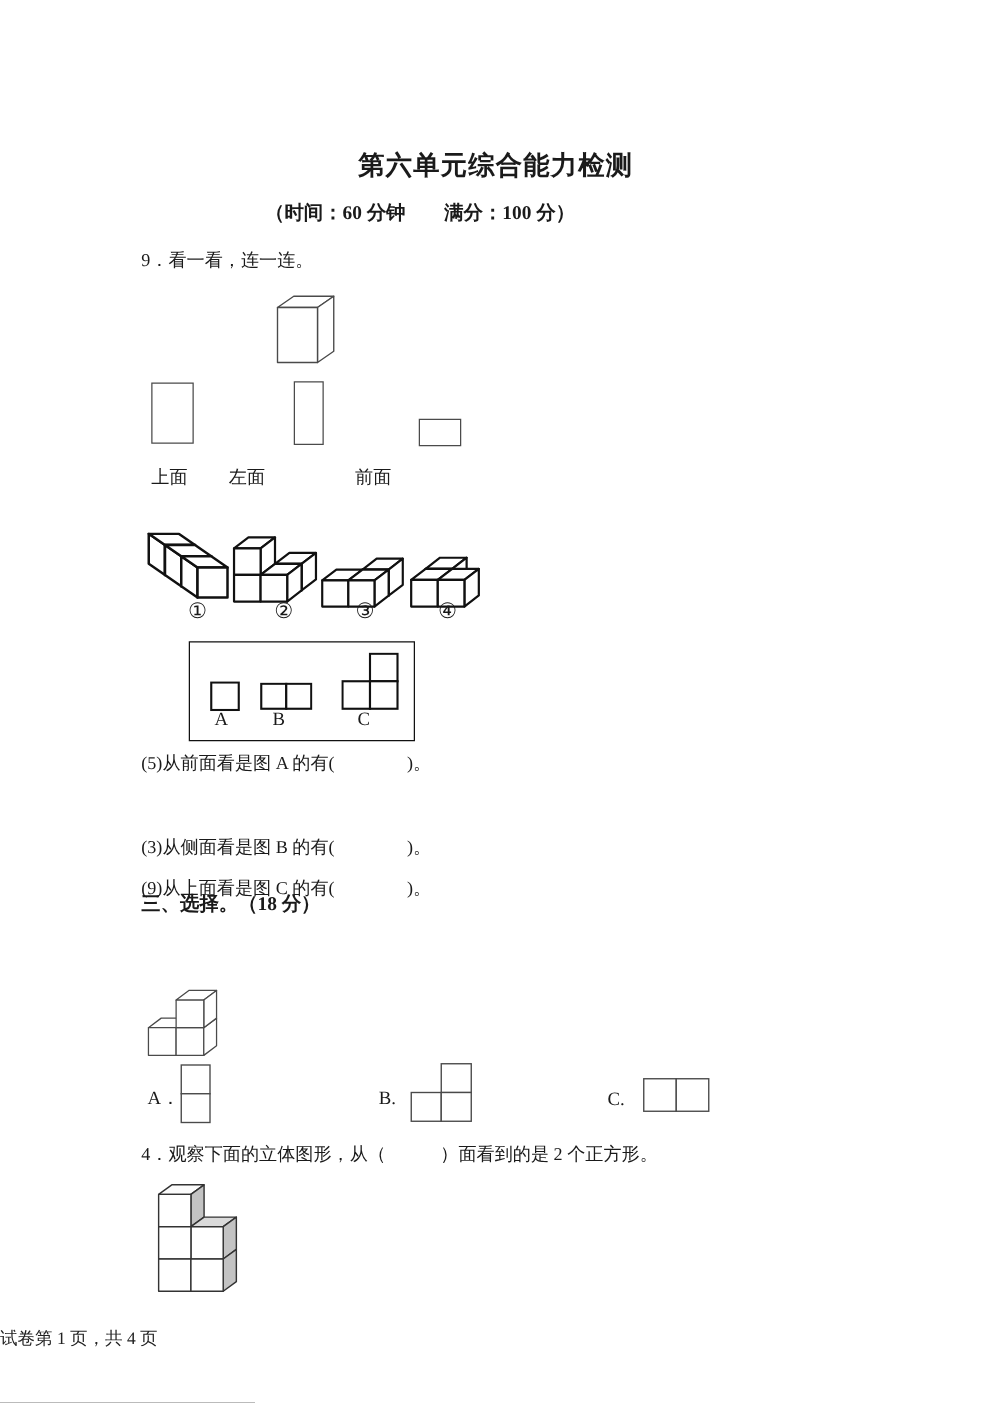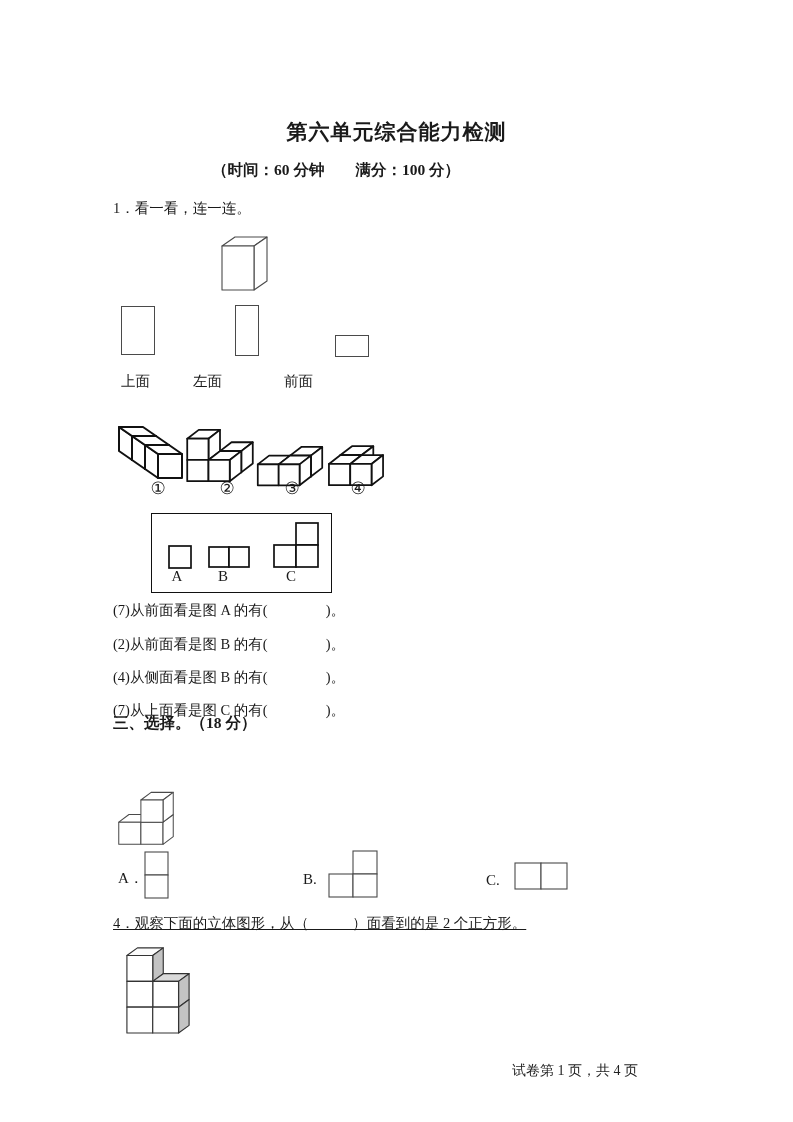--- a/index.html
+++ b/index.html
@@ -12,47 +12,47 @@
   .title{top:118px;left:0;width:793px;text-align:center;font-size:21px;font-weight:bold;letter-spacing:1px;}
   .subtitle{top:160px;left:0;width:672px;text-align:center;font-size:15.5px;font-weight:bold;}
   .qtext{font-size:14.5px;white-space:pre;}
   .viewrect{border:1px solid #4a4a4a;background:#fff;}
   .viewlabel{font-size:14.5px;text-align:right;}
   .circnum{font-size:17px;text-align:center;width:36px;}
   .shapebox{left:151px;top:513px;width:179px;height:78px;border:1.6px solid #111;}
   .shapelabel{font-size:15px;width:30px;text-align:center;top:54px;}
   .sectionhead{font-size:15.5px;font-weight:bold;}
   .optlabel{font-size:15px;}
-  .footer{top:1062px;left:0;width:638px;text-align:right;font-size:14px;color:#222;}
+  .footer{top:1062px;left:0;width:638px;text-align:left;font-size:14px;color:#222;}
   svg{display:block;}
 </style>
 </head>
 <body>
 
 <div id="sheet">
 
   <div class="abs title">第六单元综合能力检测</div>
   <div class="abs subtitle">（时间：60 分钟　　满分：100 分）</div>
 
-  <div class="abs qtext" style="left:113px;top:199px;">1．看一看，连一连。</div>
+  <div class="abs qtext" style="left:113px;top:199px;">9．看一看，连一连。</div>
 
   <div class="abs" style="left:220px;top:230px;">
     <svg width="50" height="62" viewBox="0 0 50 62" fill="#fff" stroke="#4a4a4a" stroke-width="1.1" stroke-linejoin="round">
       <polygon points="2,16 34,16 47,7 15,7"></polygon>
       <polygon points="34,16 47,7 47,51 34,60"></polygon>
       <rect x="2" y="16" width="32" height="44"></rect>
     </svg>
   </div>
 
   <div class="abs viewrect" style="left:121px;top:306px;width:32px;height:47px;"></div>
   <div class="abs viewrect" style="left:235px;top:305px;width:22px;height:49px;"></div>
   <div class="abs viewrect" style="left:335px;top:335px;width:32px;height:20px;"></div>
 
   <div class="abs viewlabel" style="left:121px;top:372px;">上面</div>
-  <div class="abs viewlabel" style="left:193px;top:372px;">左面</div>
+  <div class="abs viewlabel" style="left:183px;top:372px;">左面</div>
   <div class="abs viewlabel" style="left:284px;top:372px;">前面</div>
 
 
   <div class="abs" style="left:116px;top:426px;">
     <svg width="68" height="54" viewBox="0 0 68 54" fill="#fff" stroke="#111" stroke-width="2" stroke-linejoin="round">
       <polygon points="16,10 3,1 3,25 16,34"></polygon>
       <polygon points="16,10 40,10 27,1 3,1"></polygon>
       <rect x="16" y="10" width="24" height="24"></rect>
       <polygon points="29,19 16,10 16,34 29,43"></polygon>
       <polygon points="29,19 53,19 40,10 16,10"></polygon>
@@ -126,24 +126,23 @@
         <rect x="23" y="1" width="22" height="22"></rect>
         <rect x="1" y="23" width="22" height="22"></rect>
         <rect x="23" y="23" width="22" height="22"></rect>
       </svg>
     </div>
     <div class="abs shapelabel" style="left:10px;">A</div>
     <div class="abs shapelabel" style="left:56px;">B</div>
     <div class="abs shapelabel" style="left:124px;">C</div>
   </div>
 
-  <div class="abs qtext" style="left:113px;top:601px;">(7)从前面看是图 A 的有(　　　　)。</div>
-  <div class="abs qtext" style="left:113px;top:635px;">(2)从前面看是图 B 的有(　　　　)。</div>
-  <div class="abs qtext" style="left:113px;top:668px;">(4)从侧面看是图 B 的有(　　　　)。</div>
-  <div class="abs qtext" style="left:113px;top:701px;">(7)从上面看是图 C 的有(　　　　)。</div>
+  <div class="abs qtext" style="left:113px;top:601px;">(5)从前面看是图 A 的有(　　　　)。</div>
+  <div class="abs qtext" style="left:113px;top:668px;">(3)从侧面看是图 B 的有(　　　　)。</div>
+  <div class="abs qtext" style="left:113px;top:701px;">(9)从上面看是图 C 的有(　　　　)。</div>
 
   <div class="abs sectionhead" style="left:113px;top:713px;">三、选择。（18 分）</div>
 
 
   <div class="abs" style="left:117px;top:783px;">
     <svg width="58" height="63" viewBox="0 0 68 74" fill="#fff" stroke="#4a4a4a" stroke-width="1.2" stroke-linejoin="round">
       <polygon points="2,46 28,46 40,37 14,37"></polygon>
       <rect x="2" y="46" width="26" height="26"></rect>
       <rect x="28" y="46" width="26" height="26"></rect>
       <polygon points="54,46 66,37 66,63 54,72"></polygon>
@@ -171,21 +170,21 @@
   </div>
 
   <div class="abs optlabel" style="left:486px;top:872px;">C.</div>
   <div class="abs" style="left:514px;top:862px;">
     <svg width="55" height="28" viewBox="0 0 55 28" fill="#fff" stroke="#4a4a4a" stroke-width="1.1">
       <rect x="1" y="1" width="26" height="26"></rect>
       <rect x="27" y="1" width="26" height="26"></rect>
     </svg>
   </div>
 
-  <div class="abs qtext" style="left:113px;top:914px;text-decoration:underline;">4．观察下面的立体图形，从（　　　）面看到的是 2 个正方形。</div>
+  <div class="abs qtext" style="left:113px;top:914px;">4．观察下面的立体图形，从（　　　）面看到的是 2 个正方形。</div>
 
   <div class="abs" style="left:125px;top:944px;">
     <svg width="66" height="90" viewBox="0 0 69 94" stroke="#333" stroke-width="1.2" stroke-linejoin="round">
       <polygon points="2,12 29,12 40,4 13,4" fill="#fbfbfb"></polygon>
       <polygon points="29,12 40,4 40,31 29,39" fill="#c3c3c3"></polygon>
       <rect x="2" y="12" width="27" height="27" fill="#fff"></rect>
       <polygon points="29,39 56,39 67,31 40,31" fill="#dadada"></polygon>
       <polygon points="56,39 67,31 67,58 56,66" fill="#c3c3c3"></polygon>
       <rect x="29" y="39" width="27" height="27" fill="#fff"></rect>
       <rect x="2" y="39" width="27" height="27" fill="#fff"></rect>

